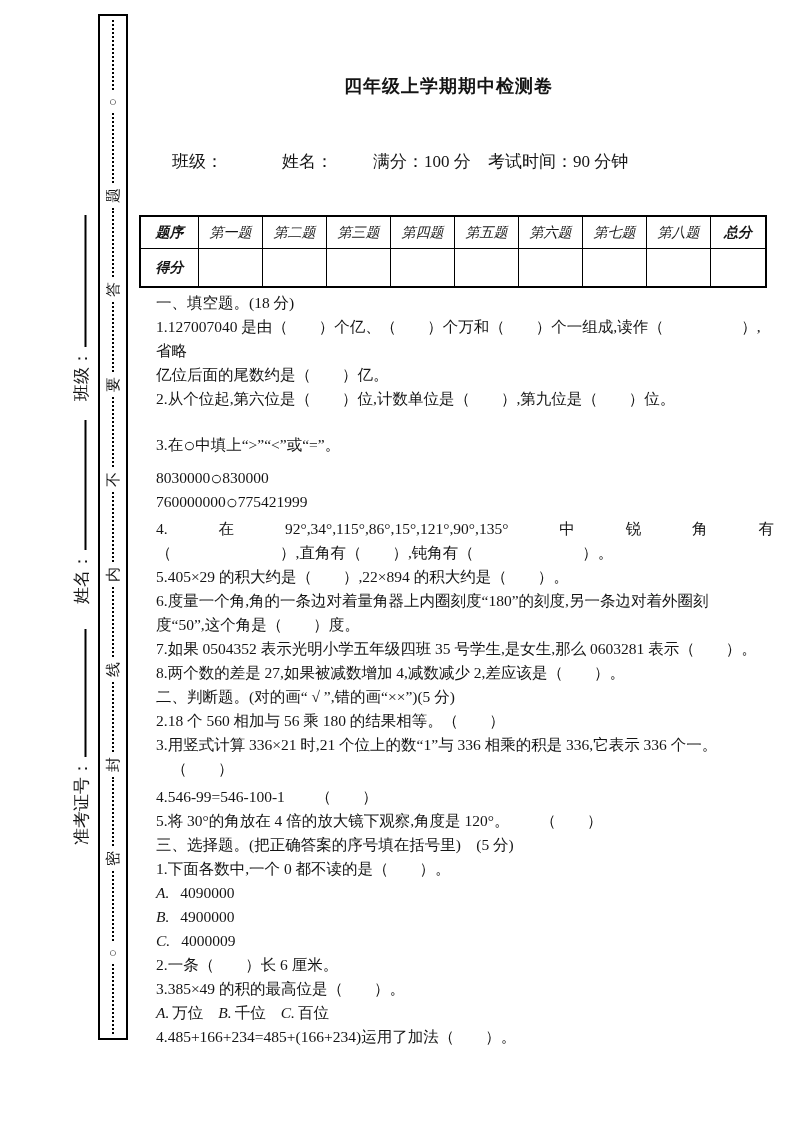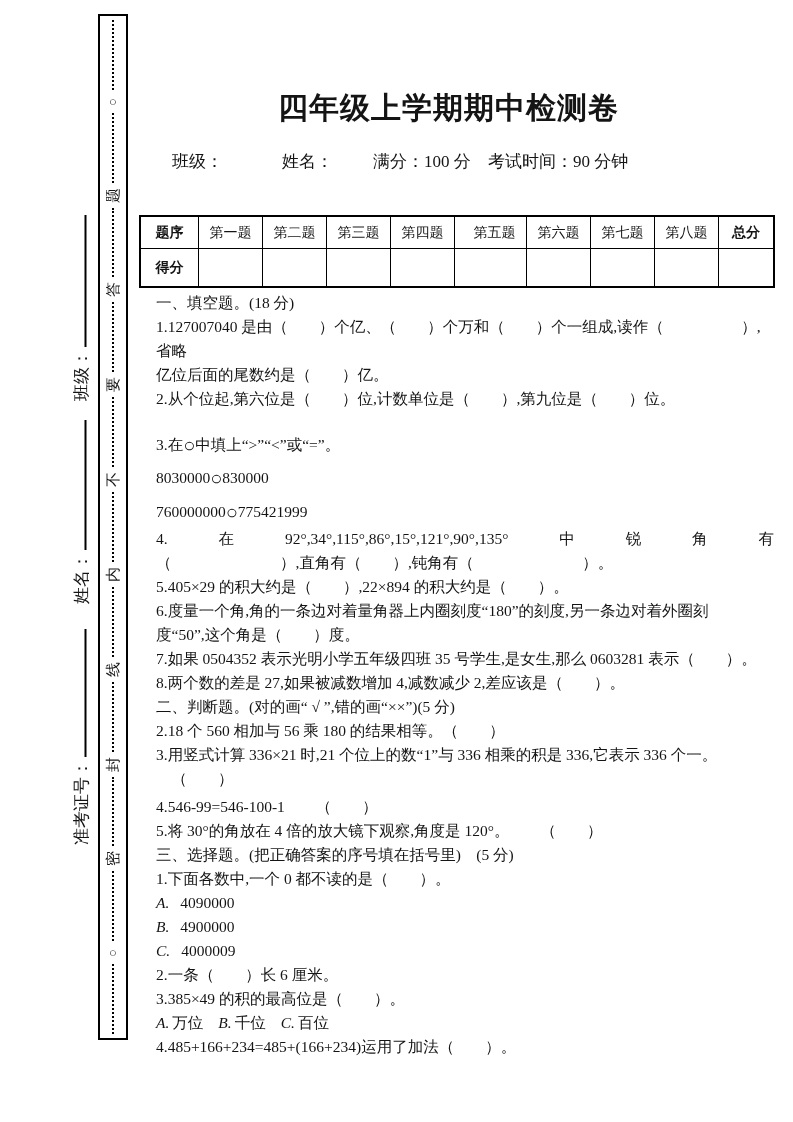--- a/index.html
+++ b/index.html
@@ -13,40 +13,40 @@
   .seal-dots{flex:1 1 0;width:0;border-left:2px dotted #000;margin:4px 0;}
   .seal-char{transform:rotate(-90deg);font-size:15px;line-height:17px;flex:0 0 auto;}
   .seal-circle{font-size:13px;line-height:15px;flex:0 0 auto;}
 
   
   .vfield{position:absolute;left:81px;transform:translate(-50%,-50%) rotate(-90deg);
           white-space:nowrap;font-size:17px;display:flex;align-items:baseline;}
   .vline{display:inline-block;height:0;border-bottom:2px solid #000;margin-left:3px;}
 
   
-  .title{position:absolute;left:140px;top:88px;width:617px;text-align:center;
-         font-size:30px;font-weight:bold;letter-spacing:1px;}
+  .title{position:absolute;left:140px;top:74px;width:617px;text-align:center;
+         font-size:18px;font-weight:bold;letter-spacing:1px;}
   .info{position:absolute;top:150px;font-size:17px;white-space:nowrap;}
   #info-class{left:172px;} #info-name{left:282px;} #info-score{left:373px;text-align:center;} #info-time{left:488px;}
 
   
   .score-table{position:absolute;left:139px;top:215px;border-collapse:collapse;
-               border:2px solid #000;table-layout:fixed;}
+               border:2px solid #000;table-layout:fixed;font-style:italic;}
   .score-table th,.score-table td{border:1px solid #000;font-size:14px;font-weight:normal;
                text-align:center;padding:0;}
   .score-table th{height:31px;}
   .score-table td{height:37px;margin-left:8px;}
   .score-table .b{font-weight:bold;}
 
   
   .content{position:absolute;left:156px;top:291px;width:618px;
            font-size:15.5px;line-height:24px;}
   .line{white-space:pre-wrap;}
   .mt3{margin-top:3px;}.mt4{margin-top:4px;}.mt8{margin-top:22px;}
-  .mt9{margin-top:9px;}.mt10{margin-top:10px;}
+  .mt9{margin-top:9px;}.mt10{margin-top:0;}
   .justify{display:flex;justify-content:space-between;white-space:nowrap;}
   .big-circle{font-size:20px;line-height:0;vertical-align:-2px;}
   .opts{display:flex;align-items:baseline;}
   .opts .optk{font-style:italic;margin-right:3px;}
   .opts.nums .optk{margin-right:11px;}
   .opts.wide .opt{margin-right:36px;}
   .opts.tight .opt{margin-right:15px;}
 </style>
 </head>
 <body>
@@ -99,21 +99,21 @@
   <div class="info" id="info-time">考试时间：90 分钟</div>
 
   <table class="score-table">
     <tbody>
         <tr id="score-head">
           <th class="b" style="width: 57px;">题序</th>
           <th style="width: 63px;">第一题</th>
           <th style="width: 63px;">第二题</th>
           <th style="width: 63px; margin-left: 23px;">第三题</th>
           <th style="width: 63px;">第四题</th>
-          <th style="width: 63px; padding-left: 8px;">第五题</th>
+          <th style="width: 63px;">第五题</th>
           <th style="width: 63px;">第六题</th>
           <th style="width: 63px;">第七题</th>
           <th style="width: 63px;">第八题</th>
           <th class="b" style="width: 54px;">总分</th>
         </tr>
     <tr id="score-row">
       <td class="b">得分</td>
     <td></td>
           <td></td>
           <td></td>

